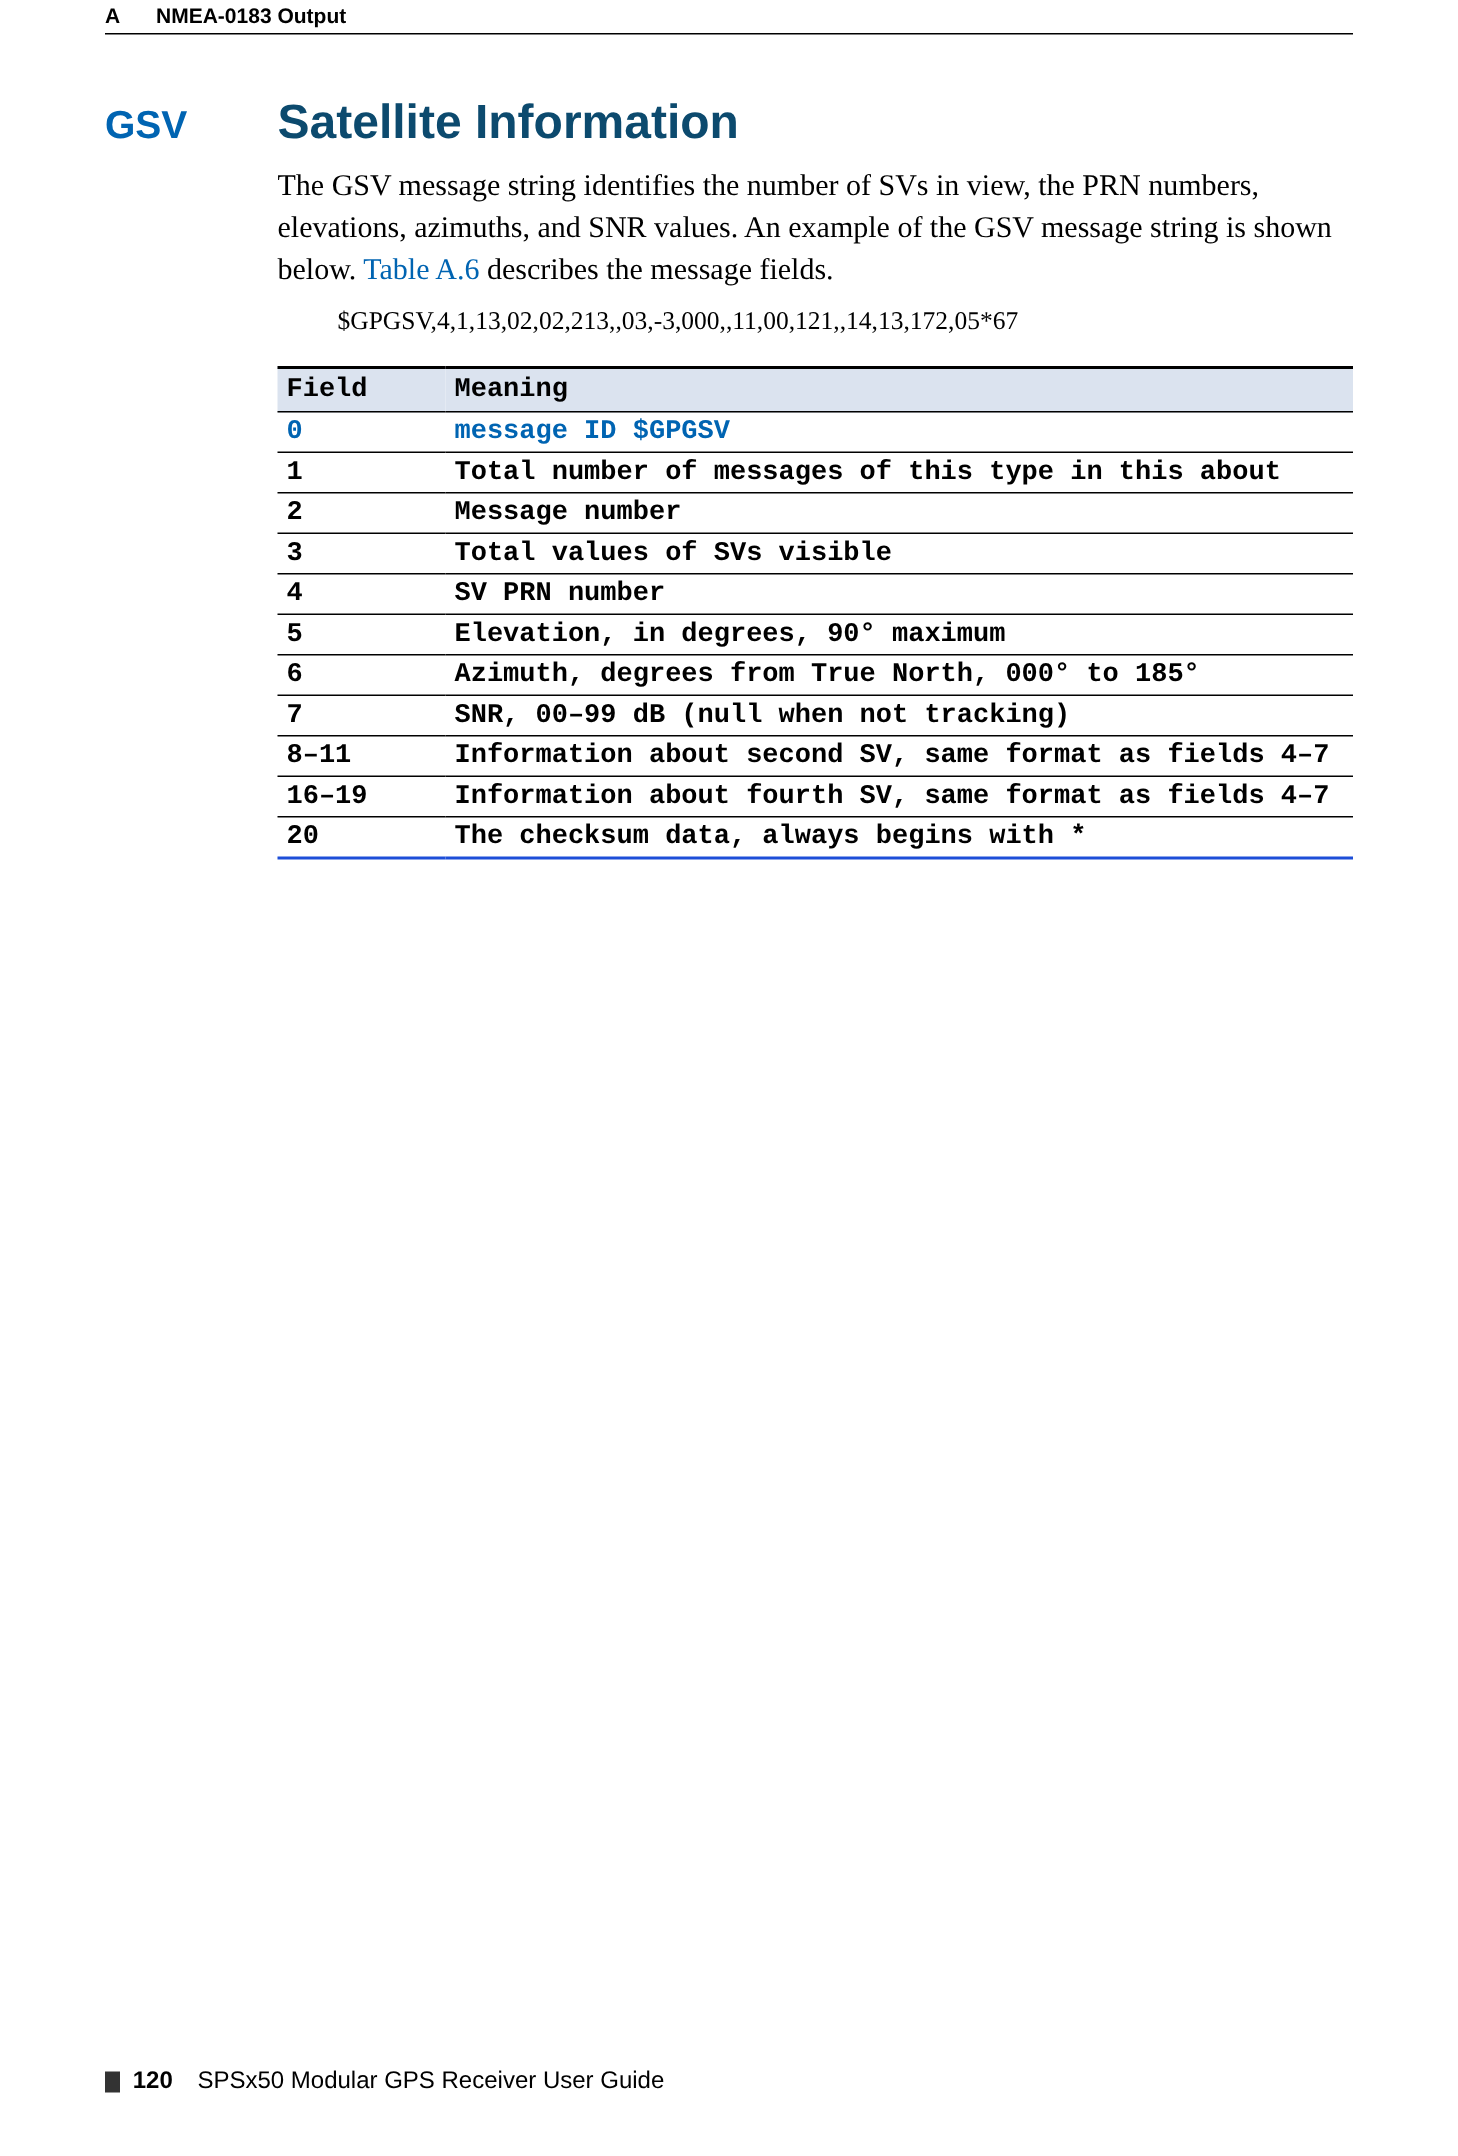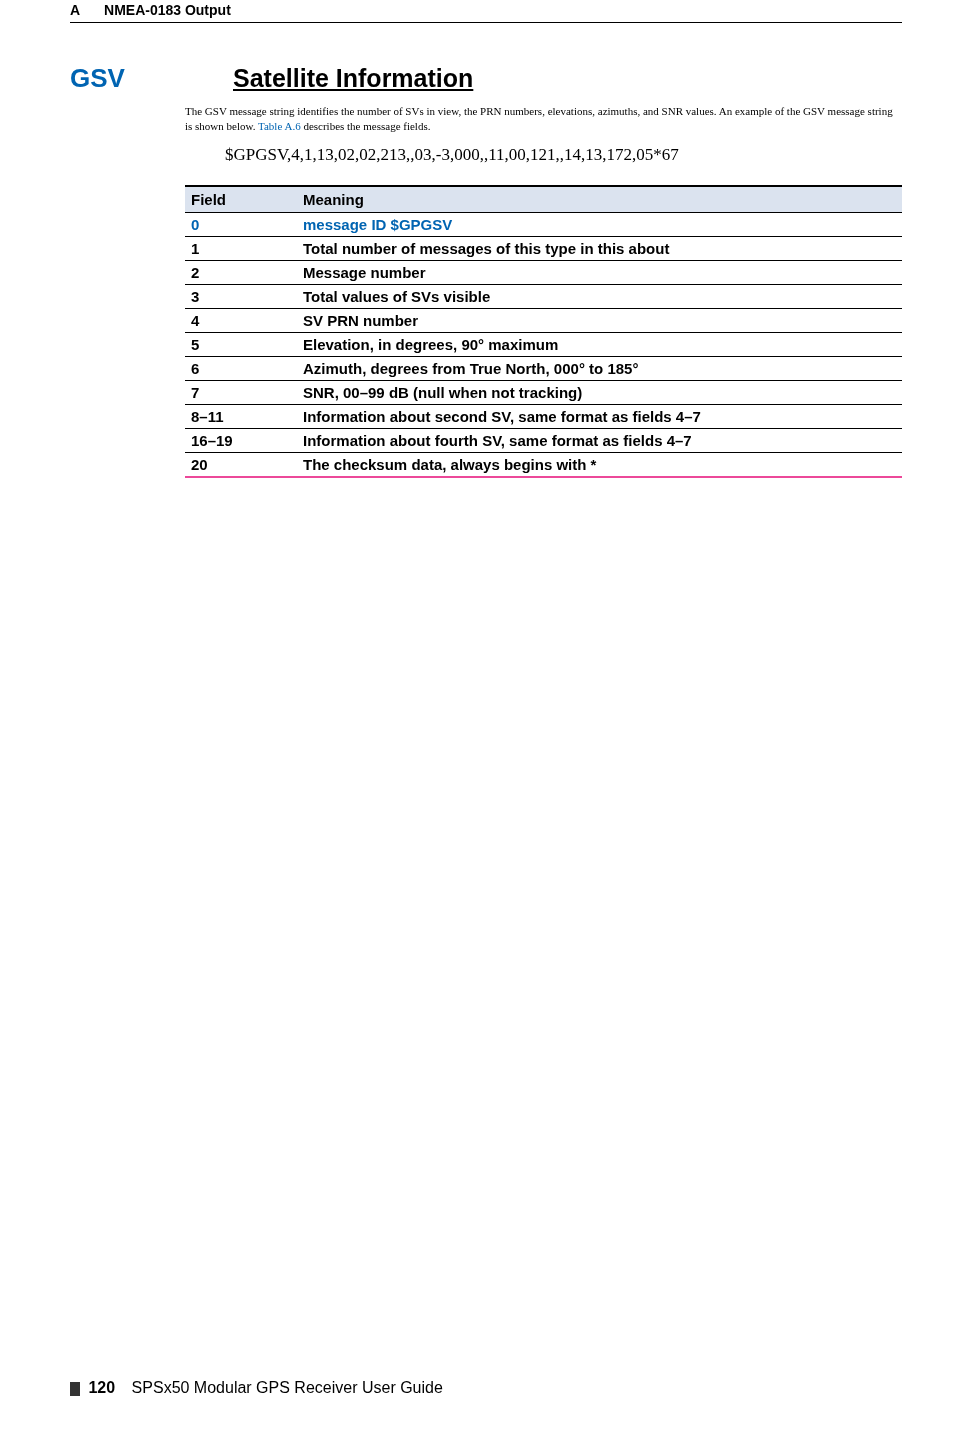--- a/index.html
+++ b/index.html
@@ -28,42 +28,40 @@
     display: inline-block;
     margin-right: 20px;
   }
   .header-title {
     display: inline-block;
   }
   .section-row {
     display: flex;
     align-items: baseline;
     margin-bottom: 10px;
-    gap: 48px;
   }
   .gsv-label {
     color: #0064b2;
     font-family: Arial, Helvetica, sans-serif;
     font-size: 26px;
     font-weight: 700;
     width: 115px;
     flex-shrink: 0;
   }
   .section-title {
-    color: #000000;
+    color: #0c4a6e;
     font-family: Arial, Helvetica, sans-serif;
-    font-size: 25px;
-    font-weight: 700;
-    text-decoration: underline;
+    font-size: 32px;
+    font-weight: 700;
   }
   .body-block {
     margin-left: 115px;
   }
   .body-text {
-    font-size: 11px;
+    font-size: 20px;
     line-height: 1.4;
     margin: 0 0 10px 0;
   }
   .link {
     color: #0064b2;
   }
   .example {
     font-size: 17px;
     margin: 10px 0 20px 40px;
     font-family: Liberation Serif, serif;
@@ -74,42 +72,42 @@
     font-weight: 700;
     margin-bottom: 4px;
   }
   .table-caption .tnum {
     display: inline-block;
     width: 100px;
   }
   table.msg {
     border-collapse: collapse;
     width: 100%;
-    font-family: Liberation Sans, sans-serif;
-    font-size: 15px;
+    font-family: Liberation Mono, monospace;
+    font-size: 18px;
   }
   table.msg th {
     background: #dbe3ef;
     text-align: left;
     font-weight: 700;
     padding: 4px 6px;
     border-top: 2px solid #000;
     border-bottom: 1px solid #000;
   }
   table.msg td {
     padding: 3px 6px;
     border-bottom: 1px solid #000;
     font-weight: 600;
     vertical-align: top;
   }
   table.msg tr.highlight td {
     color: #0064b2;
   }
   table.msg tr:last-child td {
-    border-bottom: 2px solid #ec4899;
+    border-bottom: 2px solid #1d4ed8;
   }
   table.msg td.fcol {
     width: 100px;
   }
   .footer {
     position: absolute;
     bottom: 40px;
     left: 70px;
     right: 70px;
     font-family: 'Segoe UI', Arial, sans-serif;

